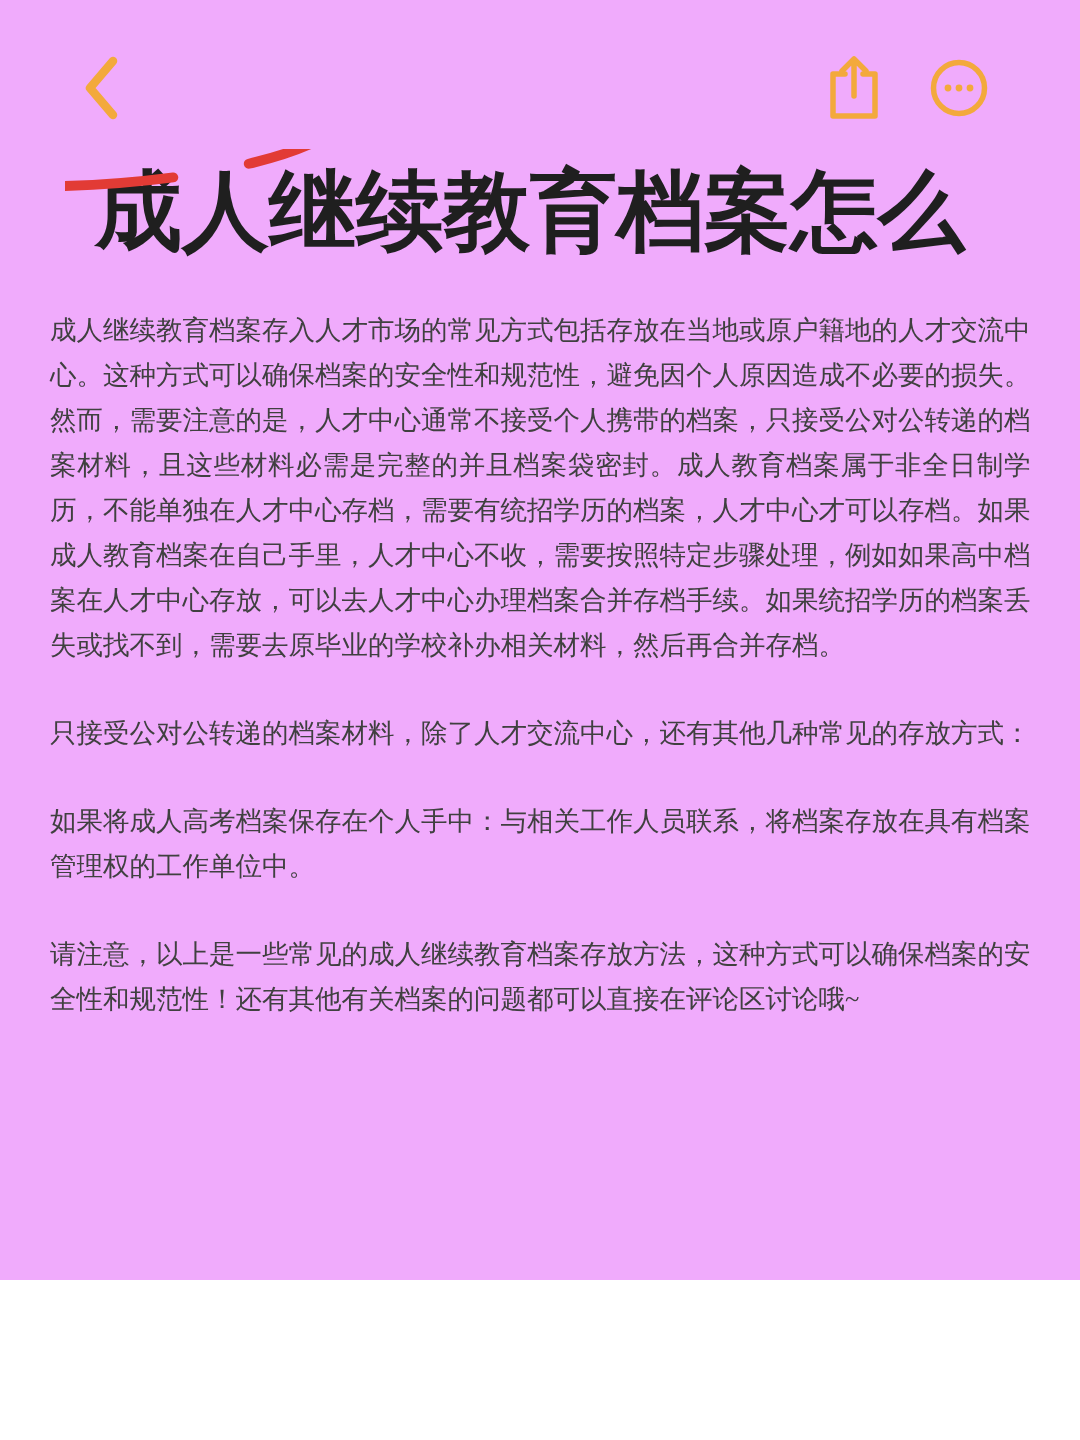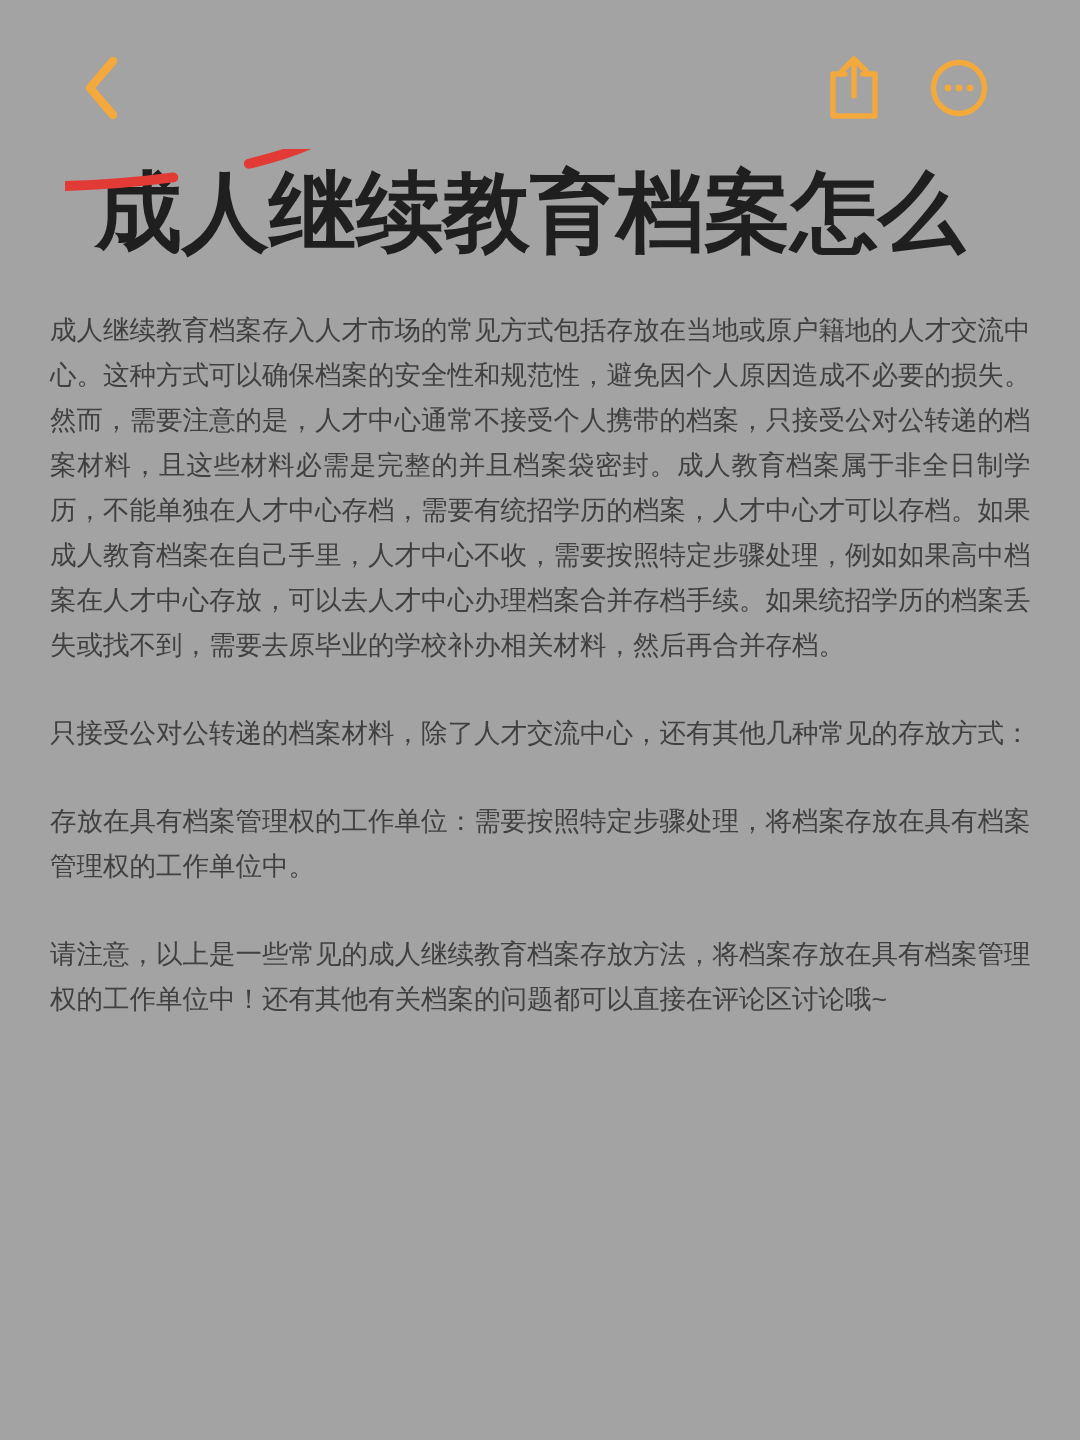--- a/index.html
+++ b/index.html
@@ -4,23 +4,24 @@
 <style>
   html, body {
     margin: 0;
     padding: 0;
     background: #ffffff;
     font-family: "Liberation Sans", "DejaVu Sans", sans-serif;
   }
   .page {
     position: relative;
     width: 1080px;
-    height: 1440px;
-    background: #a3a3a3;
+    height: 1280px;
+    background: #f0abfc;
     overflow: hidden;
+    font-family: Liberation Serif, serif;
   }
   
   .header {
     display: flex;
     justify-content: space-between;
     align-items: center;
     padding: 56px 92px 0 83px;
     height: 66px;
   }
   .header .right-group {
@@ -115,17 +116,17 @@
   <h1 class="title-wrap">
     <svg class="red-circle-svg" viewBox="0 0 585 152">
       <path d="M110 22 A283 69 0 1 1 186 11" transform="rotate(-2 292 75)" stroke="#E23B35" stroke-width="10" stroke-linecap="round" fill="none"></path>
     </svg>
     <span class="title-line">成人继续教育档案怎么</span>
   </h1>
 
   <div class="body-text">
     <p>成人继续教育档案存入人才市场的常见方式包括存放在当地或原户籍地的人才交流中心。这种方式可以确保档案的安全性和规范性，避免因个人原因造成不必要的损失。然而，需要注意的是，人才中心通常不接受个人携带的档案，只接受公对公转递的档案材料，且这些材料必需是完整的并且档案袋密封。成人教育档案属于非全日制学历，不能单独在人才中心存档，需要有统招学历的档案，人才中心才可以存档。如果成人教育档案在自己手里，人才中心不收，需要按照特定步骤处理，例如如果高中档案在人才中心存放，可以去人才中心办理档案合并存档手续。如果统招学历的档案丢失或找不到，需要去原毕业的学校补办相关材料，然后再合并存档。</p>
     <p>只接受公对公转递的档案材料，除了人才交流中心，还有其他几种常见的存放方式：</p>
-    <p>存放在具有档案管理权的工作单位：需要按照特定步骤处理，将档案存放在具有档案管理权的工作单位中。</p>
-    <p>请注意，以上是一些常见的成人继续教育档案存放方法，将档案存放在具有档案管理权的工作单位中！还有其他有关档案的问题都可以直接在评论区讨论哦~</p>
+    <p>如果将成人高考档案保存在个人手中：与相关工作人员联系，将档案存放在具有档案管理权的工作单位中。</p>
+    <p>请注意，以上是一些常见的成人继续教育档案存放方法，这种方式可以确保档案的安全性和规范性！还有其他有关档案的问题都可以直接在评论区讨论哦~</p>
   </div>
 
 </div>
 
 </body></html>

